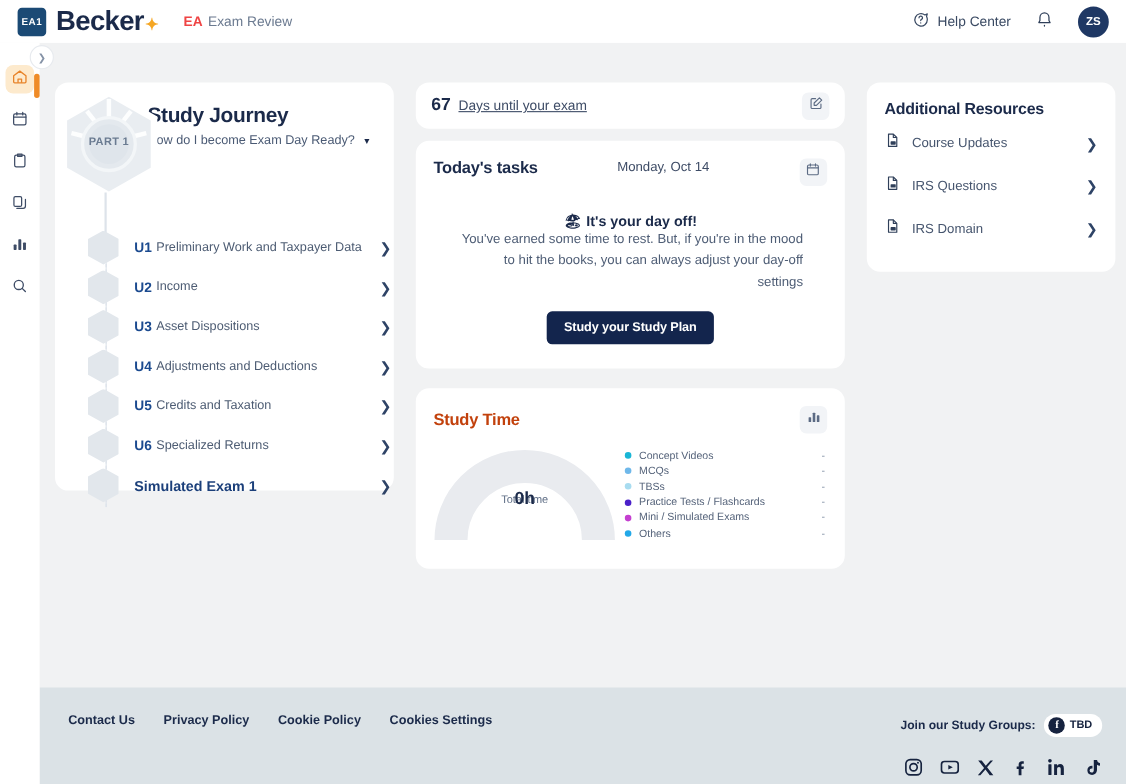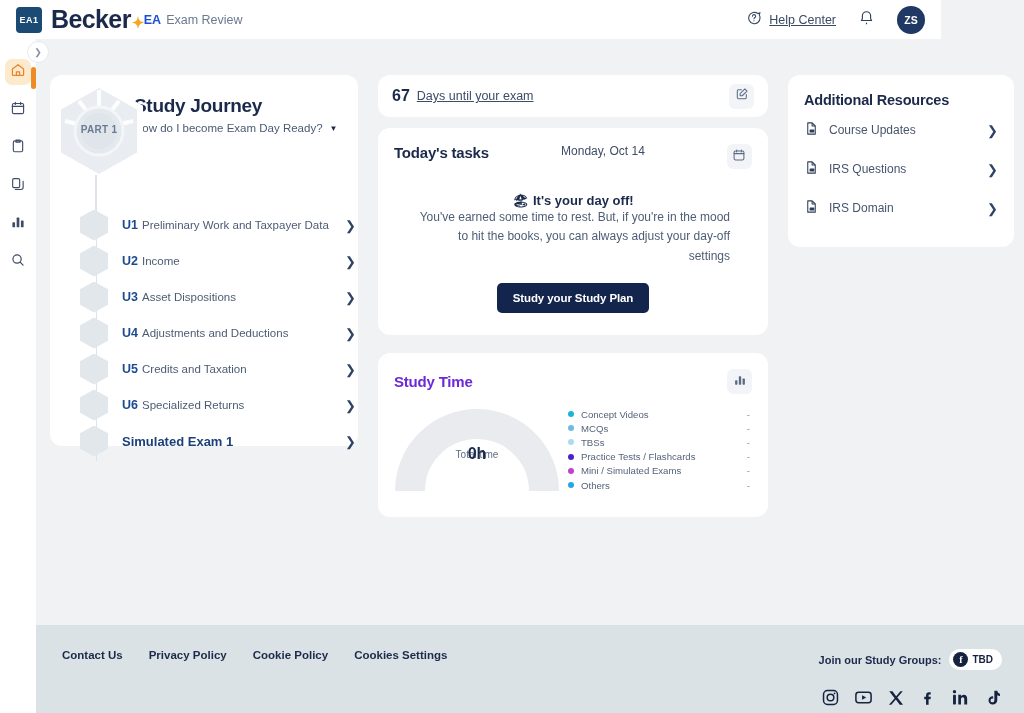--- a/index.html
+++ b/index.html
@@ -6,39 +6,39 @@
   html, body {
     width: 1024px; height: 713px;
     font-family: "Liberation Sans", sans-serif;
     background: #f1f2f3;
     overflow: hidden;
   }
   .app { position: relative; width: 1024px; height: 713px; }
 
   
   .header {
-    position: absolute; top: 0; left: 0; width: 941px; height: 39px;
+    position: absolute; top: 0; left: 0; width: 1024px; height: 39px;
     background: #ffffff; display: flex; align-items: center; padding: 0 16px;
     z-index: 40;
   }
   .logo-mark {
     width: 26px; height: 26px; border-radius: 4px; background: #1b4a75;
     color: #fff; font-size: 9px; font-weight: bold; letter-spacing: .5px;
     display: flex; align-items: center; justify-content: center;
     border: 2px solid #1b4a75;
   }
   .logo-text {
     margin-left: 9px; font-size: 25px; font-weight: bold; color: #1b2a4a;
     letter-spacing: -.6px; position: relative;
   }
   .logo-star { color: #f5a623; font-size: 15px; margin-left: 1px; }
-  .prod-code { margin-left: 0; font-size: 12.5px; font-weight: bold; color: #1d4ed8; }
+  .prod-code { margin-left: 23px; font-size: 12.5px; font-weight: bold; color: #ef4444; }
   .prod-name { margin-left: 5px; font-size: 12.5px; color: #6b7a90; }
   .header-right { margin-left: auto; display: flex; align-items: center; gap: 22px; }
-  .help { display: flex; align-items: center; gap: 7px; font-size: 12.5px; color: #3a4a63; text-decoration: underline; }
+  .help { display: flex; align-items: center; gap: 7px; font-size: 12.5px; color: #3a4a63; }
   .avatar {
     width: 28px; height: 28px; border-radius: 50%; background: #1f3864;
     color: #fff; font-size: 10.5px; font-weight: bold;
     display: flex; align-items: center; justify-content: center;
   }
 
   
   .rail {
     position: absolute; top: 39px; left: 0; width: 36px; height: 674px;
     background: #ffffff; padding-top: 20px;
@@ -122,21 +122,21 @@
     display: block; margin: 17px auto 0; background: #13254d; color: #ffffff;
     font-size: 11.5px; font-weight: bold; padding: 9px 16px; border-radius: 5px;
     border: none; letter-spacing: -.1px;
   }
 
   .study-card {
     position: absolute; left: 342px; top: 314px; width: 390px; height: 164px;
     padding: 16px;
   }
   .study-head { display: flex; align-items: center; }
-  .study-title { font-size: 15px; font-weight: bold; color: #6d28d9; letter-spacing: -.2px; text-align: center; }
+  .study-title { font-size: 15px; font-weight: bold; color: #c2410c; letter-spacing: -.2px; text-align: center; }
   .gauge-wrap { position: absolute; left: 16px; top: 52px; width: 166px; height: 90px; }
   .gauge-label { position: absolute; width: 100%; text-align: center; top: 44px; font-size: 10px; color: #5e6d85; }
   .gauge-value { position: absolute; width: 100%; text-align: center; top: 40px; font-size: 16px; font-weight: bold; color: #1b2a4a; }
   .legend { position: absolute; left: 190px; top: 54px; width: 182px; }
   .leg-row { display: flex; align-items: center; height: 14.2px; font-size: 9.6px; color: #55637a; }
   .leg-dot { width: 6px; height: 6px; border-radius: 50%; margin-right: 7px; flex: 0 0 auto; }
   .leg-val { margin-left: auto; color: #8492a6; }
 
   
   .res-card {

